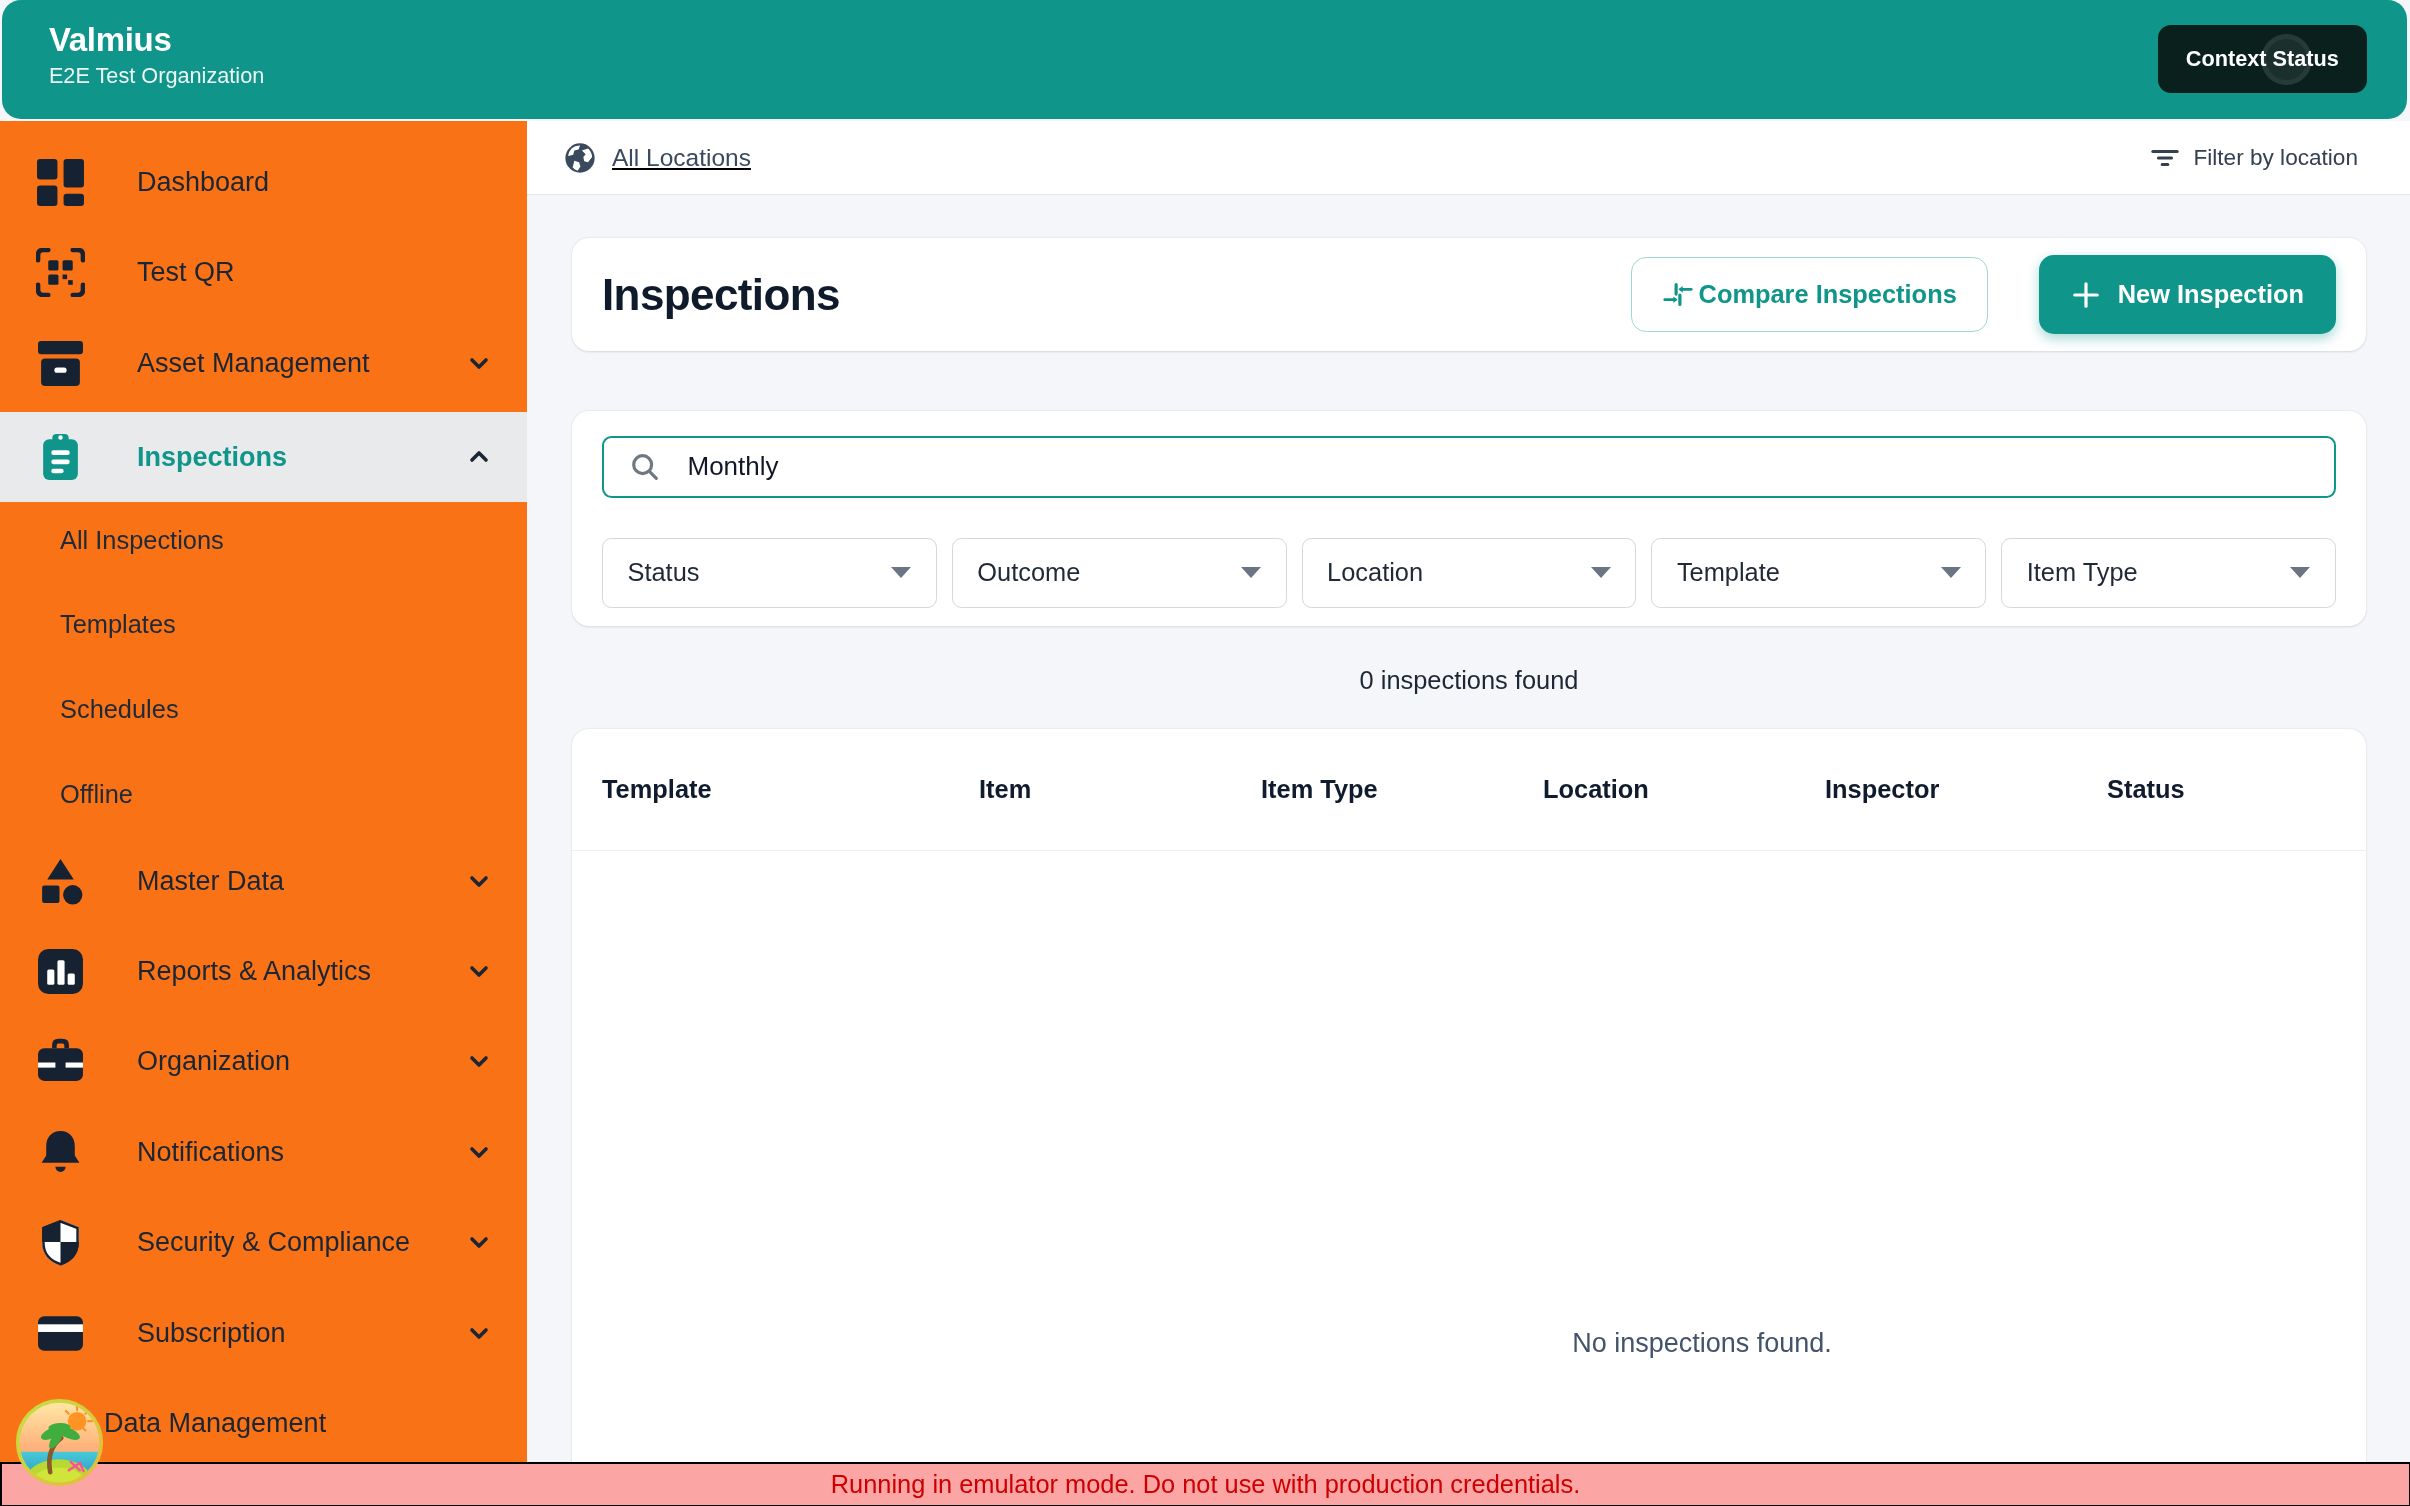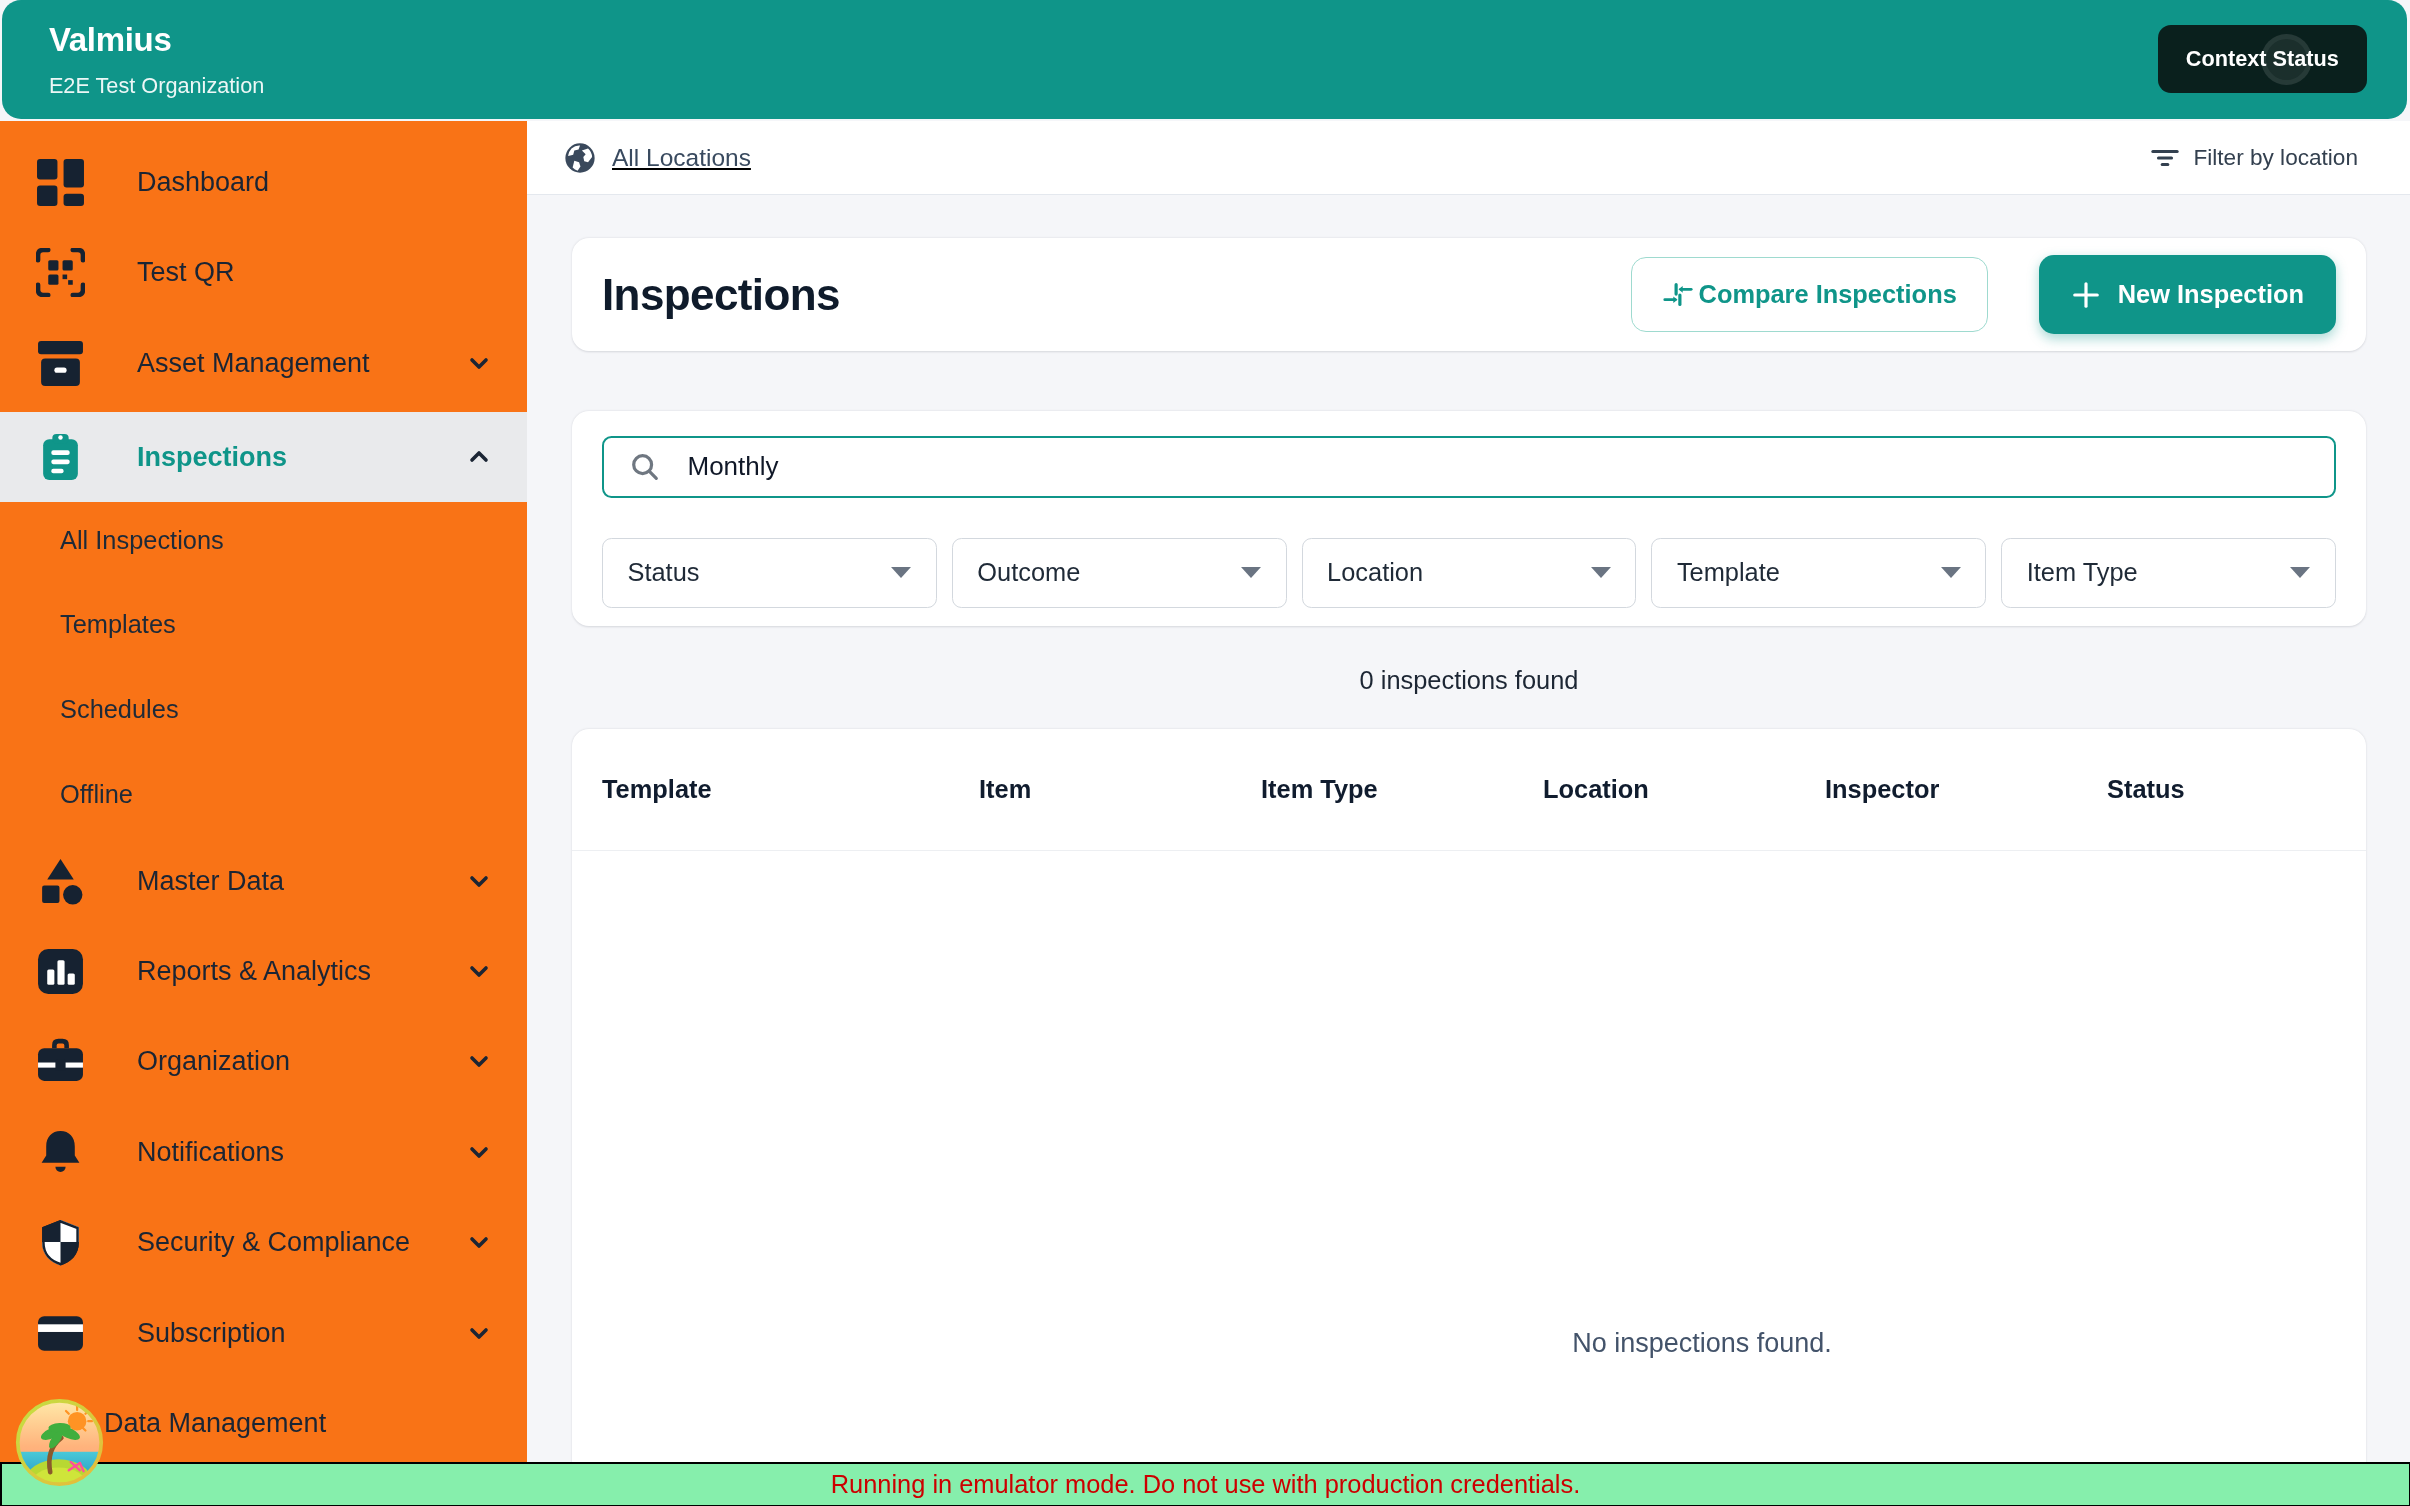--- a/index.html
+++ b/index.html
@@ -4,21 +4,21 @@
 <style>
   html,body{margin:0;padding:0;}
   body{font-family:"Liberation Sans",sans-serif;background:#ffffff;}
   .page{position:relative;width:2411px;height:1507px;overflow:hidden;background:#f5f6f9;}
 
   
   .app-header{position:absolute;left:1.9px;top:0;width:2405px;height:119px;
     background:#0f9589;border-radius:19px;z-index:5;}
   .brand{position:absolute;left:47px;top:21px;color:#fff;}
   .brand .app-name{font-size:33px;font-weight:700;letter-spacing:-0.3px;line-height:1.15;}
-  .brand .org-name{font-size:21.7px;color:rgba(255,255,255,.92);margin-top:14px;font-weight:400;}
+  .brand .org-name{font-size:21.7px;color:rgba(255,255,255,.92);margin-top:4px;font-weight:400;}
   .context-btn{position:absolute;right:40px;top:25.4px;height:68px;padding:0 28px;
     background:#0a201d;border:none;border-radius:13px;color:#fff;font-weight:700;
     font-size:21.7px;font-family:inherit;display:flex;align-items:center;cursor:pointer;position:absolute;}
   .context-btn .ghost-circle{position:absolute;right:55px;top:8.5px;width:51px;height:51px;
     border-radius:50%;background:rgba(255,255,255,.07);border:5.6px solid rgba(255,255,255,.05);box-sizing:border-box;}
 
   
   .sidebar{position:absolute;left:0;top:121px;width:527px;bottom:45px;background:#f97316;z-index:30;}
   .nav-row{position:absolute;left:0;width:527px;height:90px;display:flex;align-items:center;
     padding:0 34px;box-sizing:border-box;cursor:pointer;}
@@ -70,21 +70,21 @@
   .results-count{margin:40px 3.8px 0;font-size:25.4px;color:#1c2634;text-align:center;}
 
   .table-card{margin-top:34px;height:753px;position:relative;overflow:hidden;}
   .table-head{display:grid;grid-template-columns:377px 282px 282px 282px 282px 1fr;
     padding:0 30px;height:121px;align-items:center;border-bottom:0.9px solid #edeff2;}
   .th{font-size:25.4px;font-weight:700;color:#101c2e;}
   .empty-msg{position:absolute;left:1130px;top:614px;transform:translate(-50%,-50%);
     font-size:27px;color:#43536a;white-space:nowrap;}
 
   
-  .emu-banner{position:absolute;left:0;right:0;bottom:0;height:45px;background:#86efac;
+  .emu-banner{position:absolute;left:0;right:0;bottom:0;height:45px;background:#fca5a5;
     border:2.8px solid #000;box-sizing:border-box;display:flex;align-items:center;justify-content:center;z-index:20;}
   .emu-banner .emu-text{color:#cc0000;font-size:25.4px;}
 
   svg{display:block;}
 </style>
 </head>
 <body>
 
 <div class="page">
 

